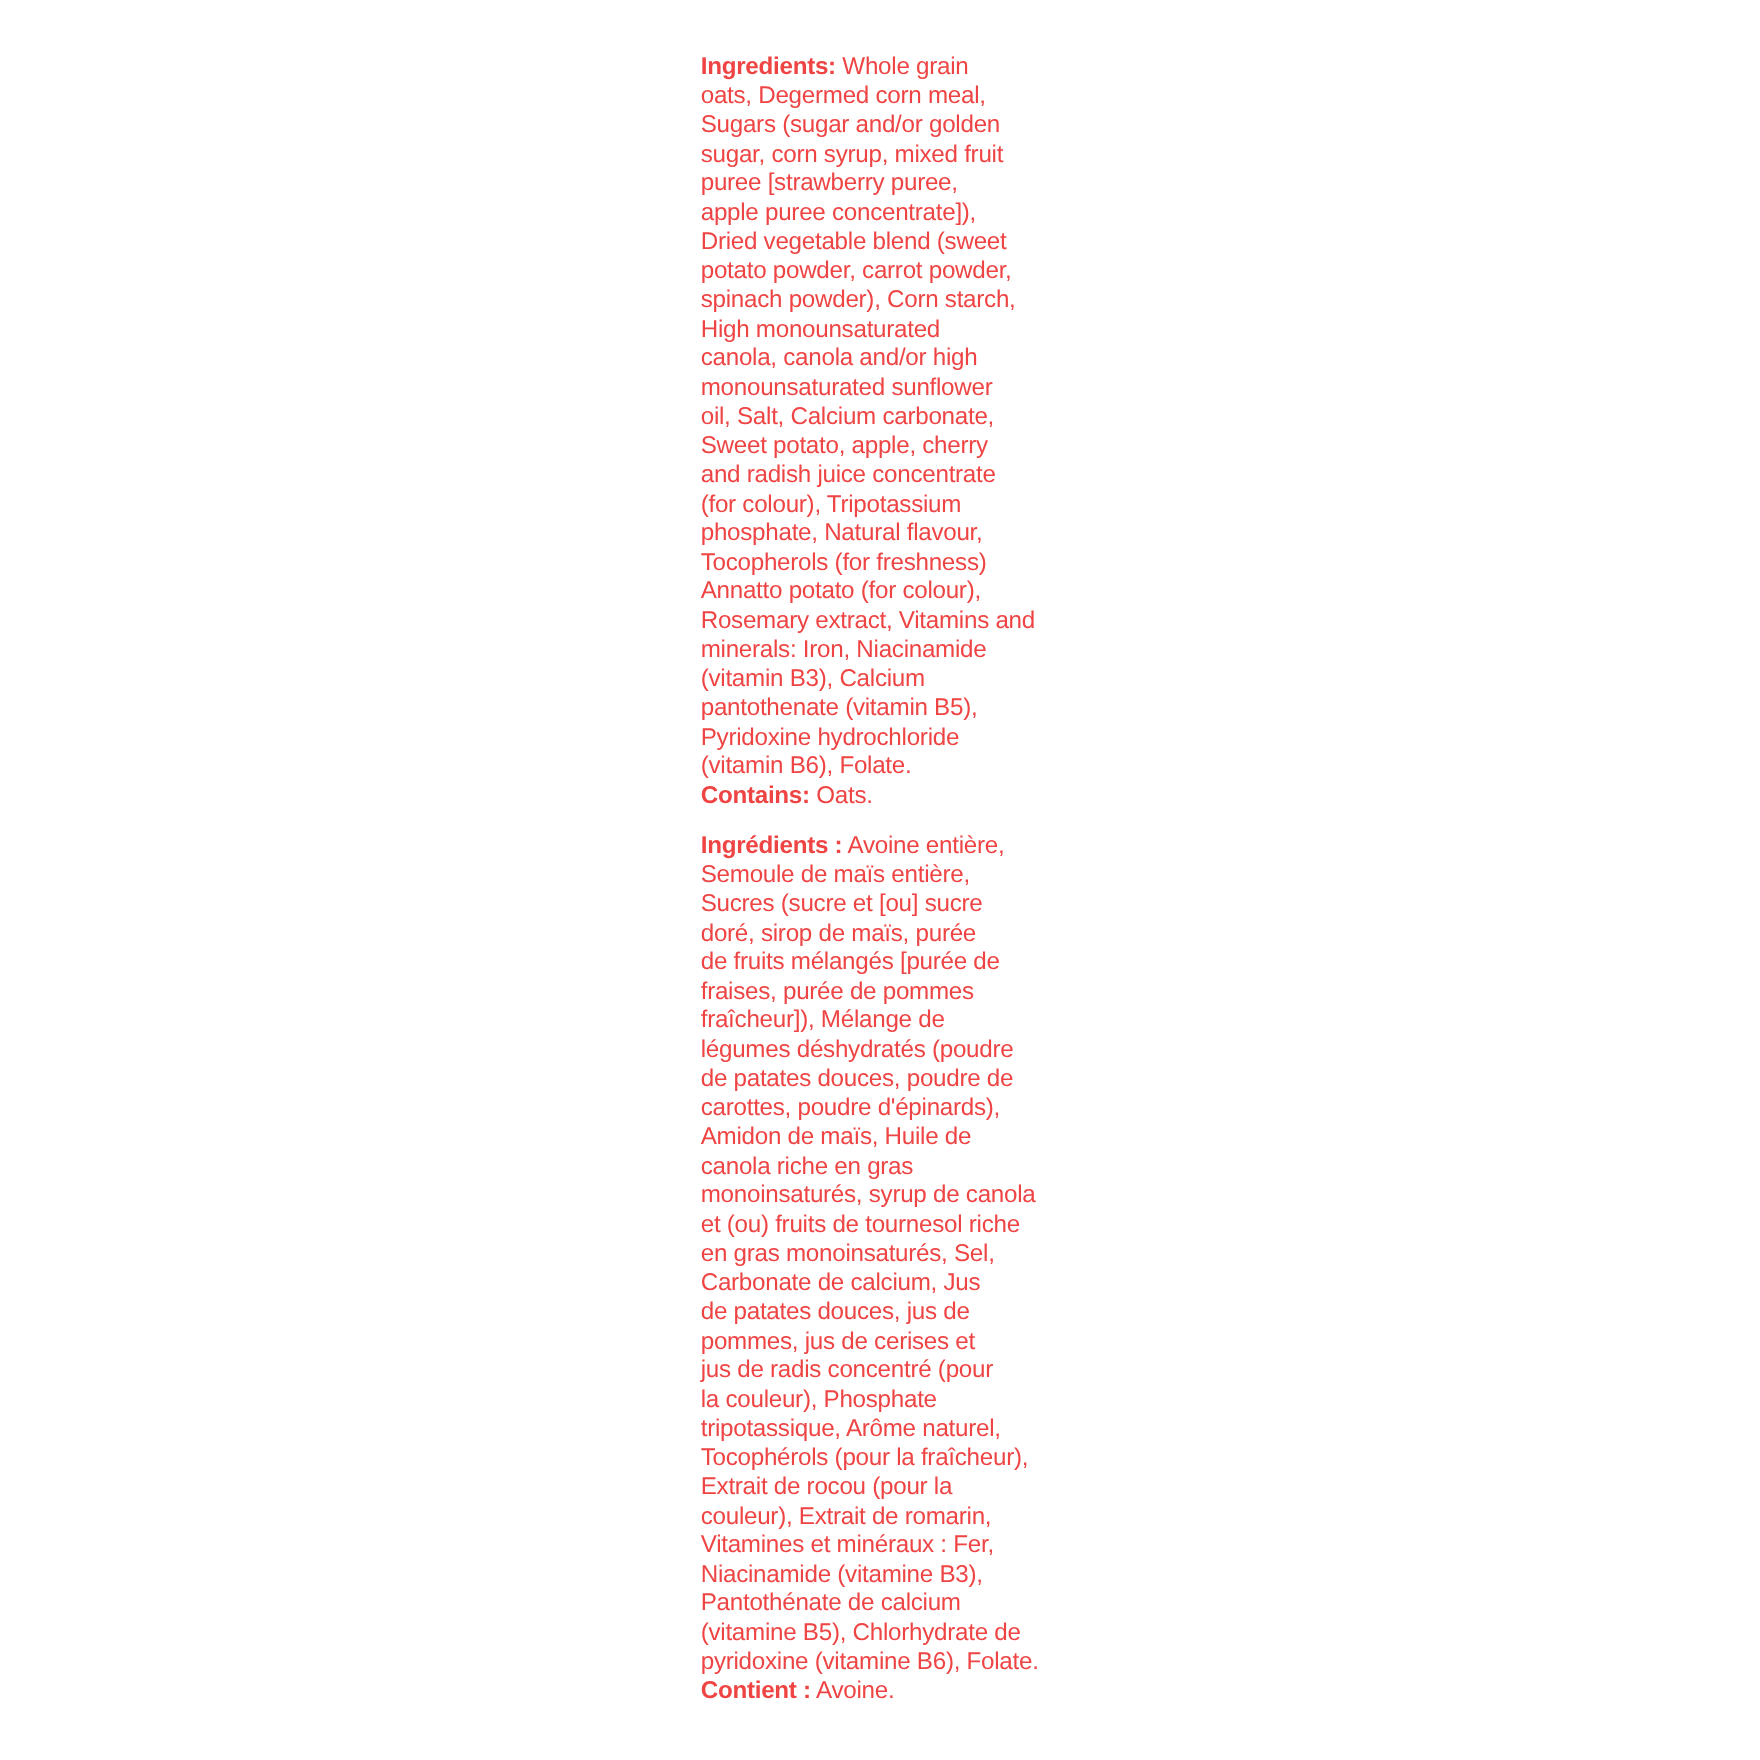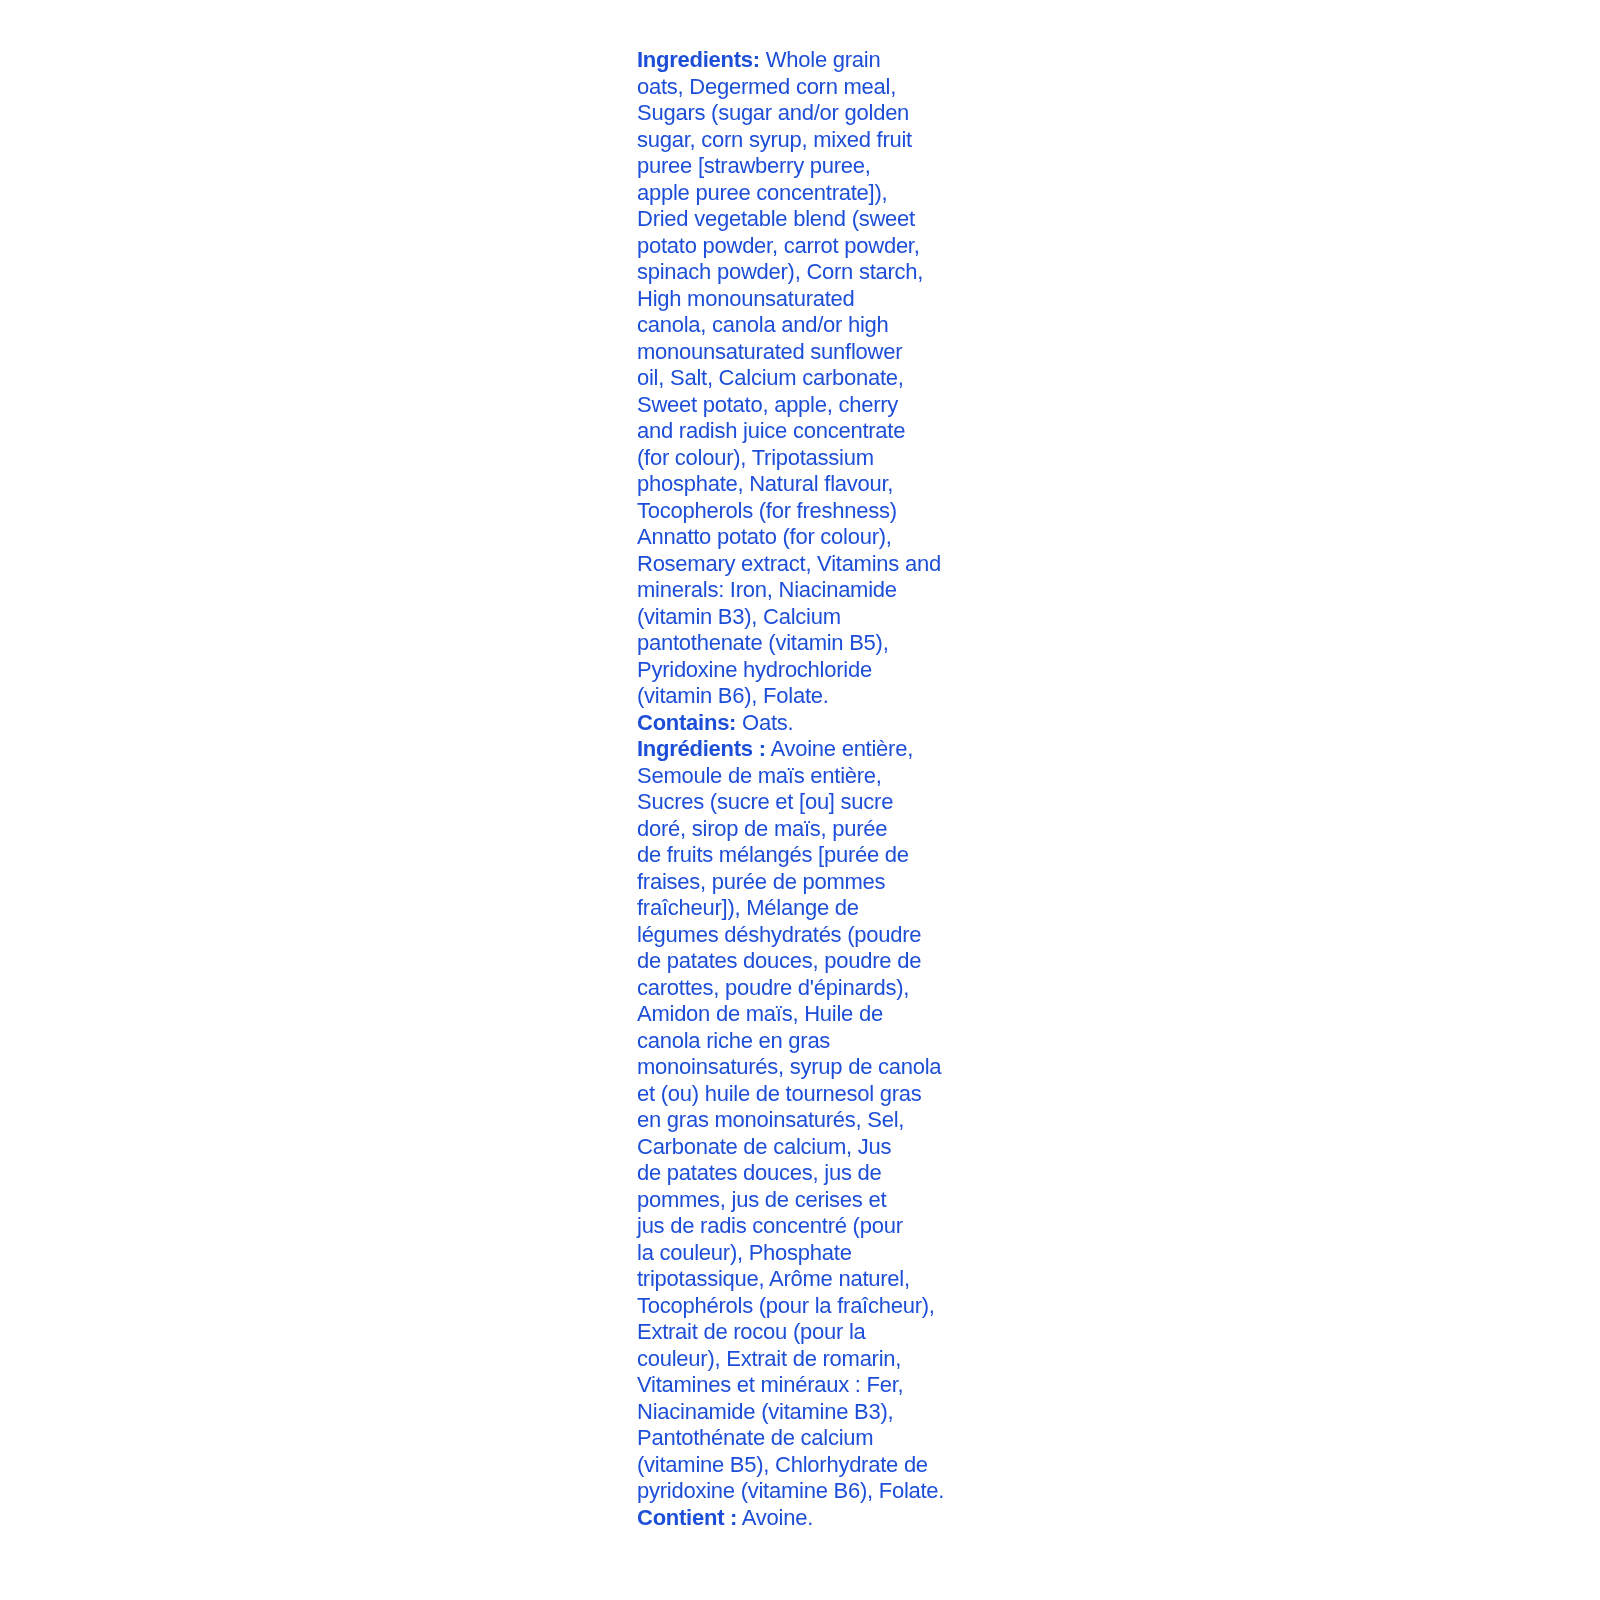--- a/index.html
+++ b/index.html
@@ -12,30 +12,31 @@
     height: 1600px;
     position: relative;
     font-family: "Liberation Sans", "DejaVu Sans", sans-serif;
     overflow: hidden;
   }
   .label-column {
     position: absolute;
     left: 637px;
     top: 47px;
     width: 330px;
-    color: #1d4ed8;
+    color: #ef4444;
     font-size: 22px;
     line-height: 26.5px;
     letter-spacing: -0.25px;
   }
   .paragraph {
     margin: 0;
     padding: 0;
   }
   .paragraph + .paragraph {
+    margin-top: 19px;
   }
   .line {
     white-space: nowrap;
   }
   .line b {
     font-weight: 700;
   }
 </style>
 </head>
 <body>
@@ -76,21 +77,21 @@
       <div class="line"><span>doré, sirop de maïs, purée</span></div>
       <div class="line"><span>de fruits mélangés [purée de</span></div>
       <div class="line"><span>fraises, purée de pommes</span></div>
       <div class="line"><span>fraîcheur]), Mélange de</span></div>
       <div class="line"><span>légumes déshydratés (poudre</span></div>
       <div class="line"><span>de patates douces, poudre de</span></div>
       <div class="line"><span>carottes, poudre d'épinards),</span></div>
       <div class="line"><span>Amidon de maïs, Huile de</span></div>
       <div class="line"><span>canola riche en gras</span></div>
       <div class="line"><span>monoinsaturés, syrup de canola</span></div>
-      <div class="line"><span>et (ou) huile de tournesol gras</span></div>
+      <div class="line"><span>et (ou) fruits de tournesol riche</span></div>
       <div class="line"><span>en gras monoinsaturés, Sel,</span></div>
       <div class="line"><span>Carbonate de calcium, Jus</span></div>
       <div class="line"><span>de patates douces, jus de</span></div>
       <div class="line"><span>pommes, jus de cerises et</span></div>
       <div class="line"><span>jus de radis concentré (pour</span></div>
       <div class="line"><span>la couleur), Phosphate</span></div>
       <div class="line"><span>tripotassique, Arôme naturel,</span></div>
       <div class="line"><span>Tocophérols (pour la fraîcheur),</span></div>
       <div class="line"><span>Extrait de rocou (pour la</span></div>
       <div class="line"><span>couleur), Extrait de romarin,</span></div>

